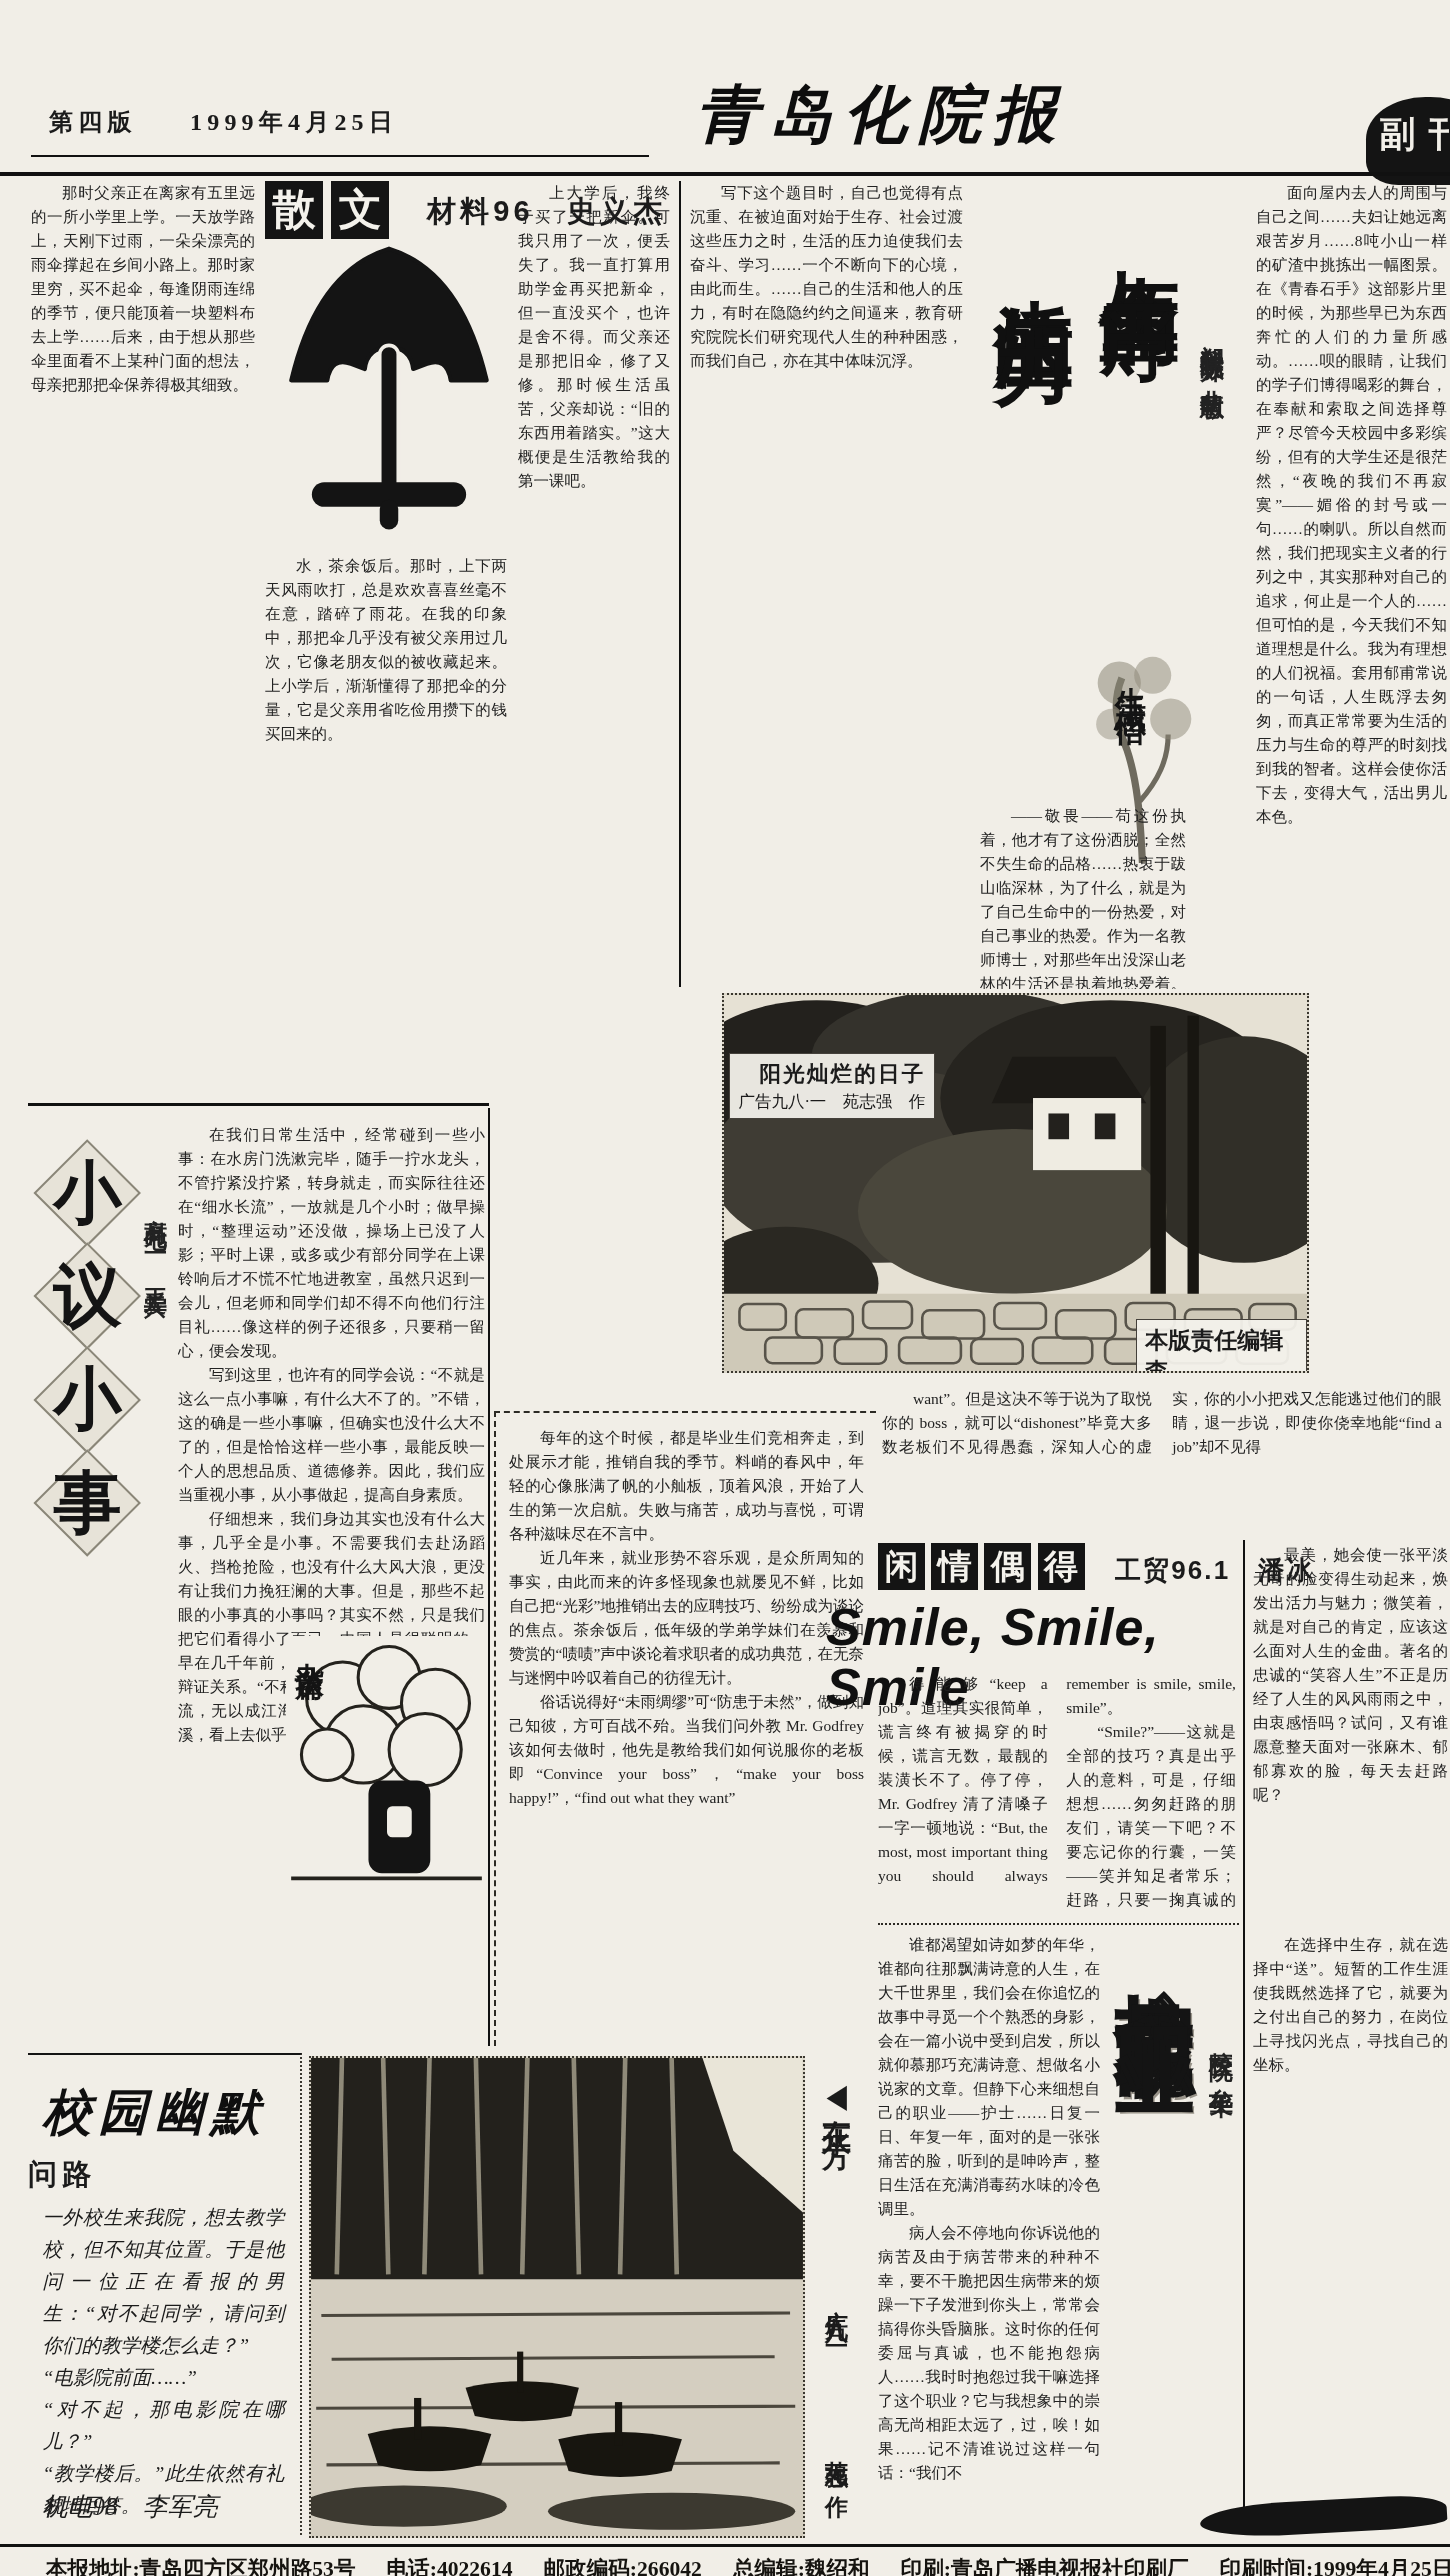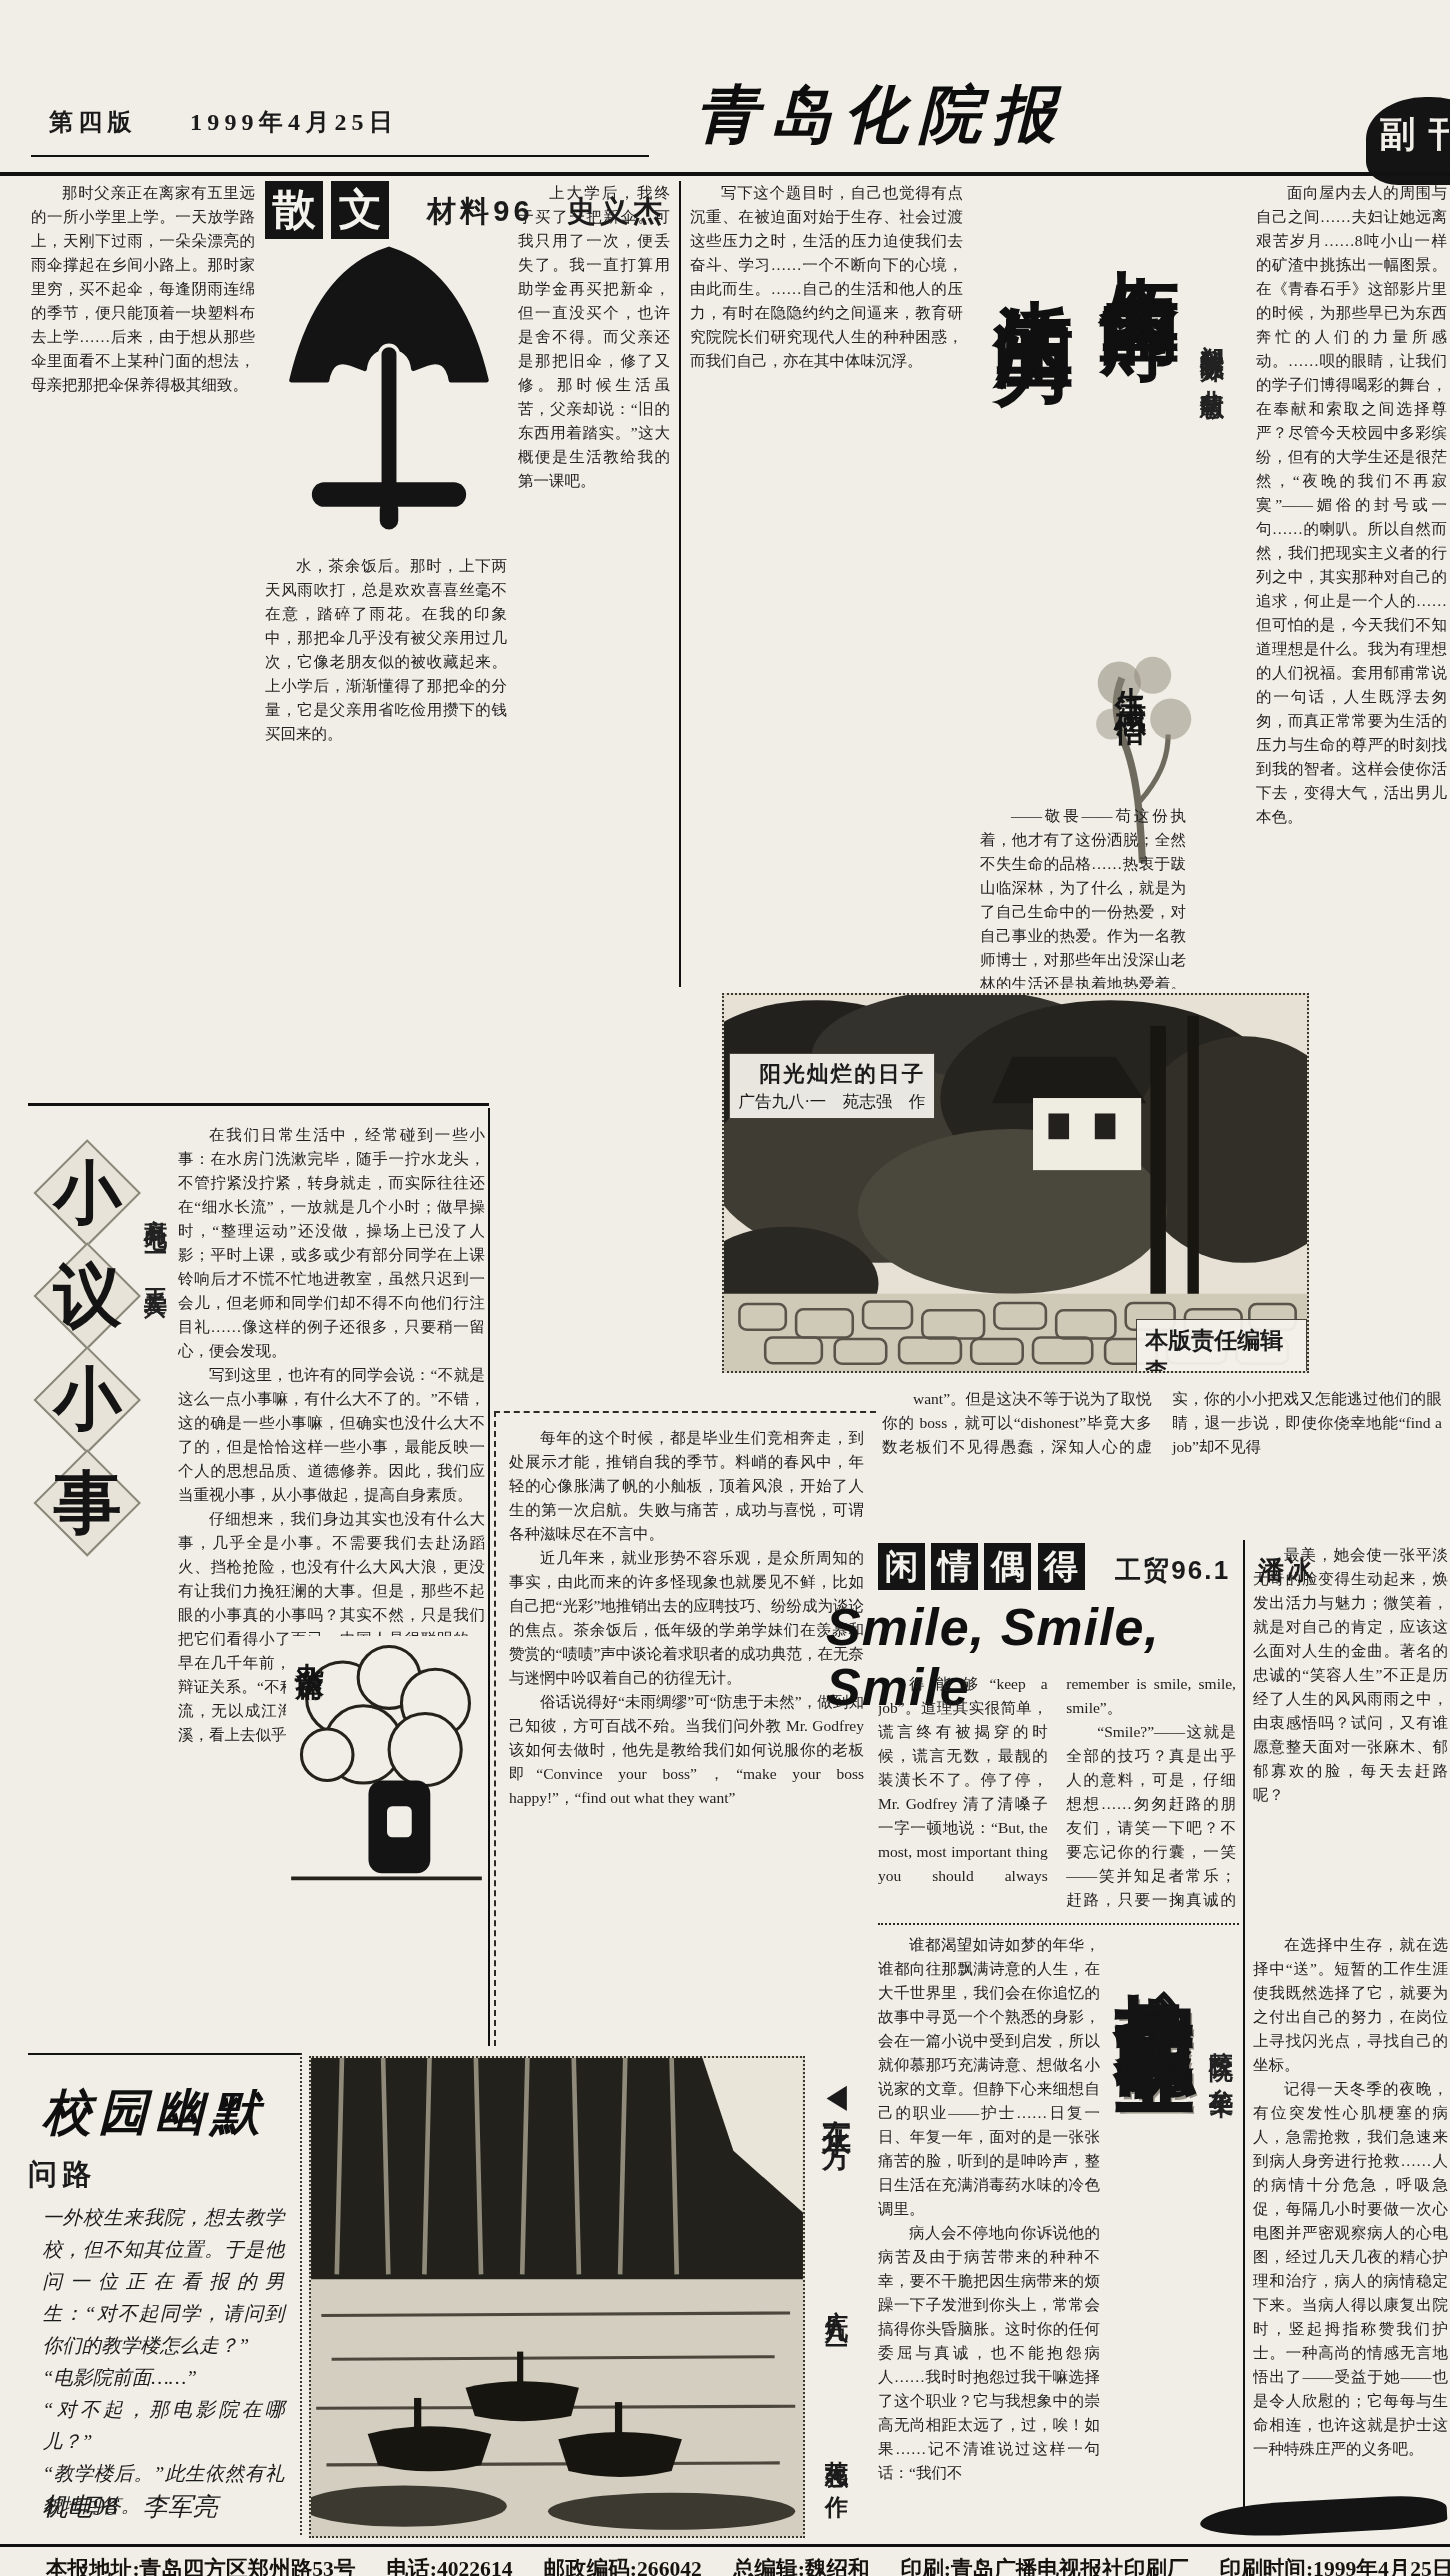--- a/index.html
+++ b/index.html
@@ -209,21 +209,20 @@
 
   <div class="abs" style="left:878px;top:1923px;width:361px;border-top:2.1px dotted #2c2a24;"></div>
   <div class="col" style="left:878px;top:1933px;width:222px;height:592px;">
     <p>谁都渴望如诗如梦的年华，谁都向往那飘满诗意的人生，在大千世界里，我们会在你追忆的故事中寻觅一个个熟悉的身影，会在一篇小说中受到启发，所以就仰慕那巧充满诗意、想做名小说家的文章。但静下心来细想自己的职业——护士……日复一日、年复一年，面对的是一张张痛苦的脸，听到的是呻吟声，整日生活在充满消毒药水味的冷色调里。</p>
     <p>病人会不停地向你诉说他的病苦及由于病苦带来的种种不幸，要不干脆把因生病带来的烦躁一下子发泄到你头上，常常会搞得你头昏脑胀。这时你的任何委屈与真诚，也不能抱怨病人……我时时抱怨过我干嘛选择了这个职业？它与我想象中的崇高无尚相距太远了，过，唉！如果……记不清谁说过这样一句话：“我们不</p>
   </div>
   <div class="outline-title abs" style="left:1104px;top:1929px;height:603px;">护士是我的职业</div>
   <div class="byline-v" style="left:1205px;top:2032px;height:361px;font-size:24px;">校医院　牟英华</div>
   <div class="col" style="left:1253px;top:1933px;width:195px;height:592px;">
     <p>在选择中生存，就在选择中“送”。短暂的工作生涯使我既然选择了它，就要为之付出自己的努力，在岗位上寻找闪光点，寻找自己的坐标。</p>
-    <p>记得一天冬季的夜晚，有位突发性心肌梗塞的病人，急需抢救，我们急速来到病人身旁进行抢救……人的病情十分危急，呼吸急促，每隔几小时要做一次心电图并严密观察病人的心电图，经过几天几夜的精心护理和治疗，病人的病情稳定下来。当病人得以康复出院时，竖起拇指称赞我们护士。一种高尚的情感无言地悟出了——受益于她——也是令人欣慰的；它每每与生命相连，也许这就是护士这一种特殊庄严的义务吧。</p>
   </div>
 
   <div class="abs" style="left:28px;top:2053px;width:274px;height:482px;border-top:2.6px solid #141414;border-right:2.6px dotted #3a372f;box-sizing:border-box;">
     <div class="abs smalltitle" style="left:14.4px;top:25px;font-size:49px;font-style:italic;letter-spacing:7.2px;color:#0f0f0f;">校园幽默</div>
     <div class="abs smalltitle" style="left:0;top:100px;width:100%;text-align:left;font-size:29px;letter-spacing:5.2px;">问路</div>
     <div class="abs story" style="left:14.4px;top:147px;width:242px;font-size:19.6px;line-height:32px;text-align:justify;">一外校生来我院，想去教学校，但不知其位置。于是他问一位正在看报的男生：“对不起同学，请问到你们的教学楼怎么走？”
 “电影院前面……”
 “对不起，那电影院在哪儿？”
 “教学楼后。”此生依然有礼貌地回答。</div>
     <div class="abs story" style="left:14.4px;top:435px;width:242px;font-size:25px;">机电98　李军亮</div>

